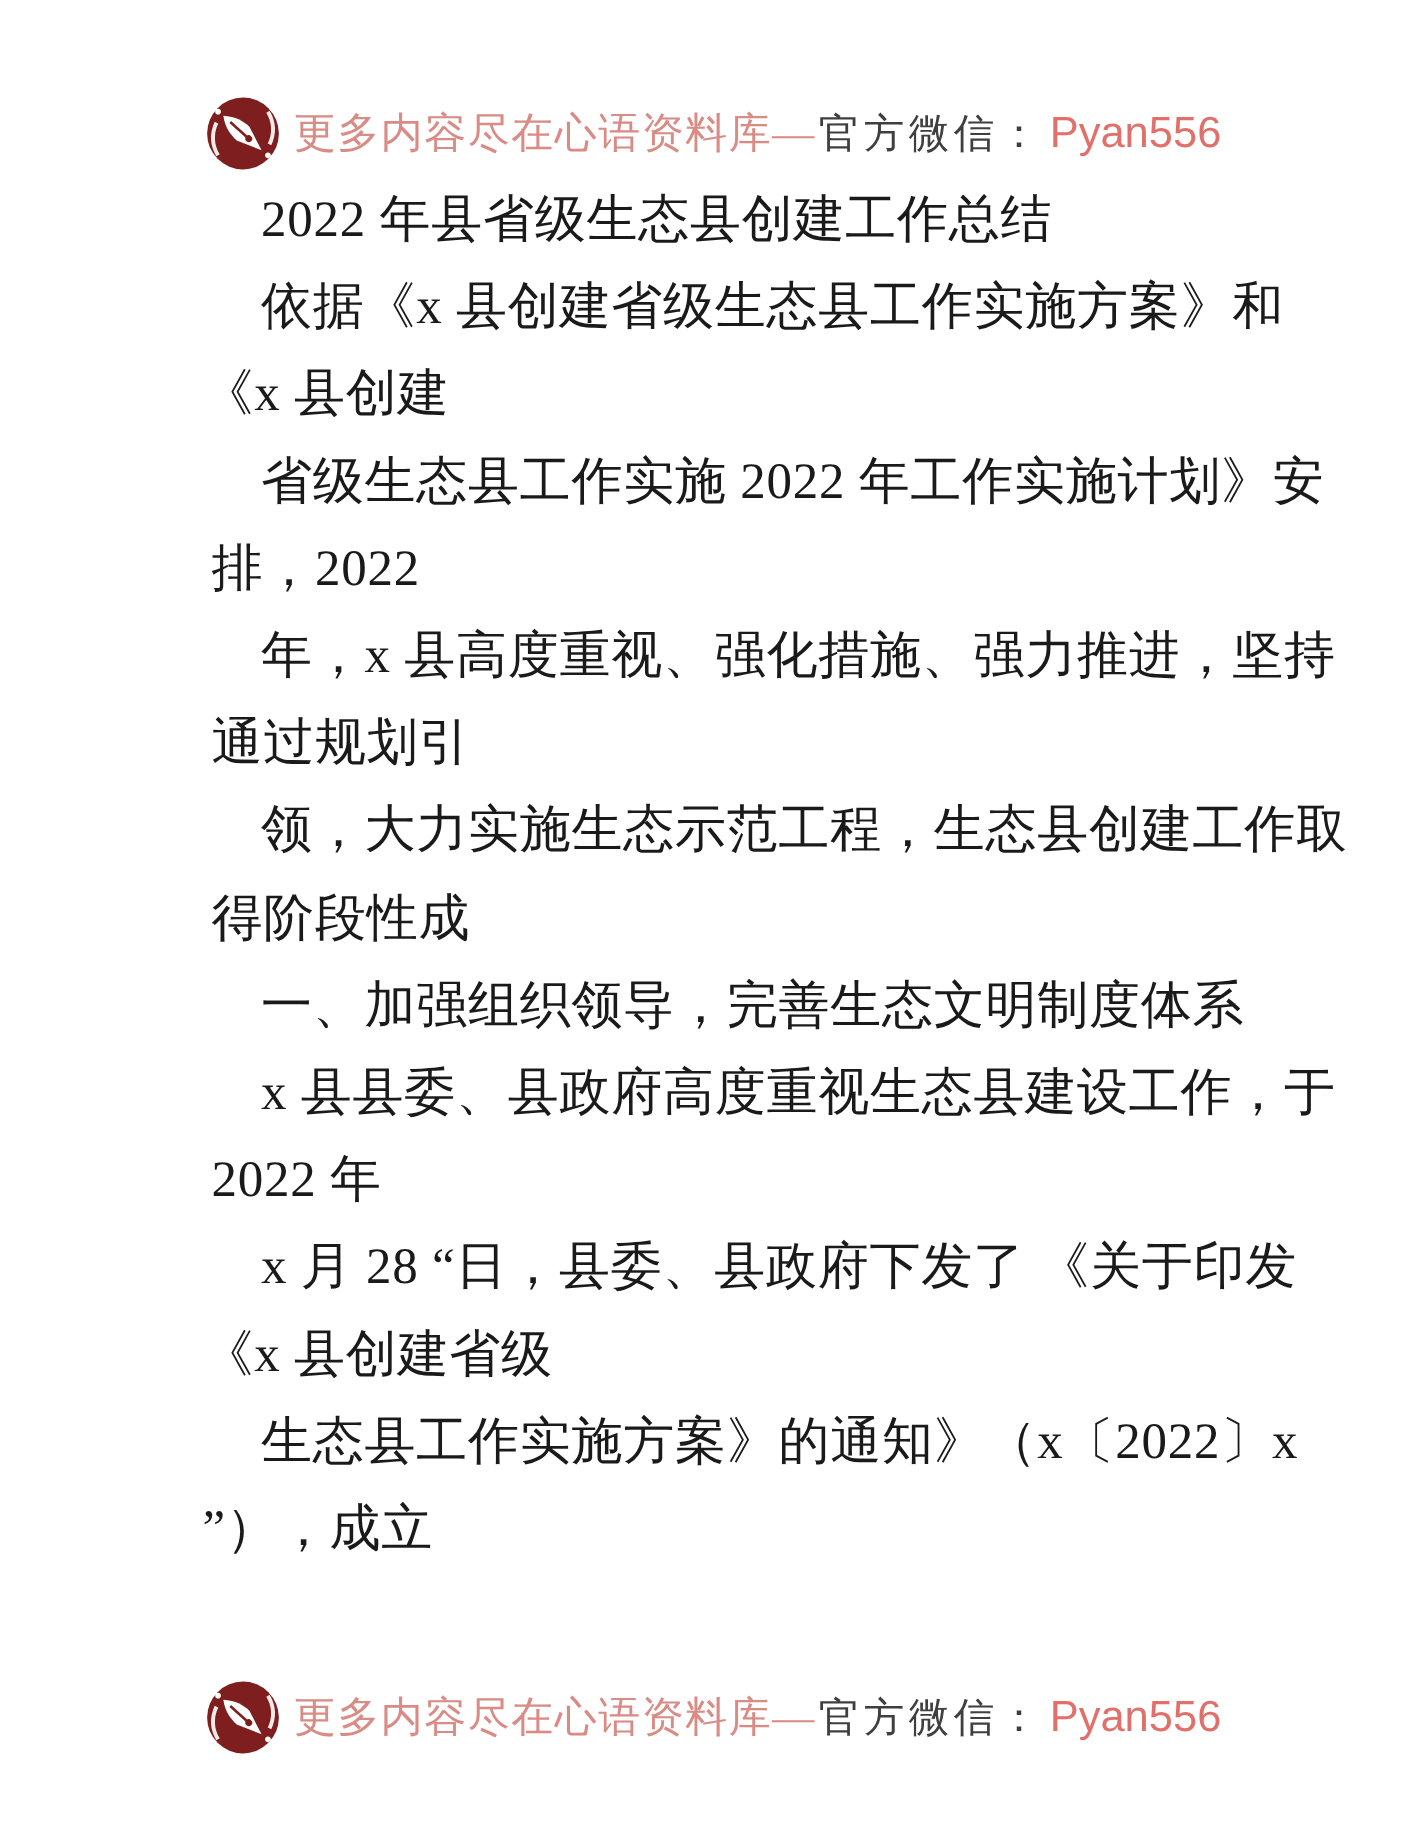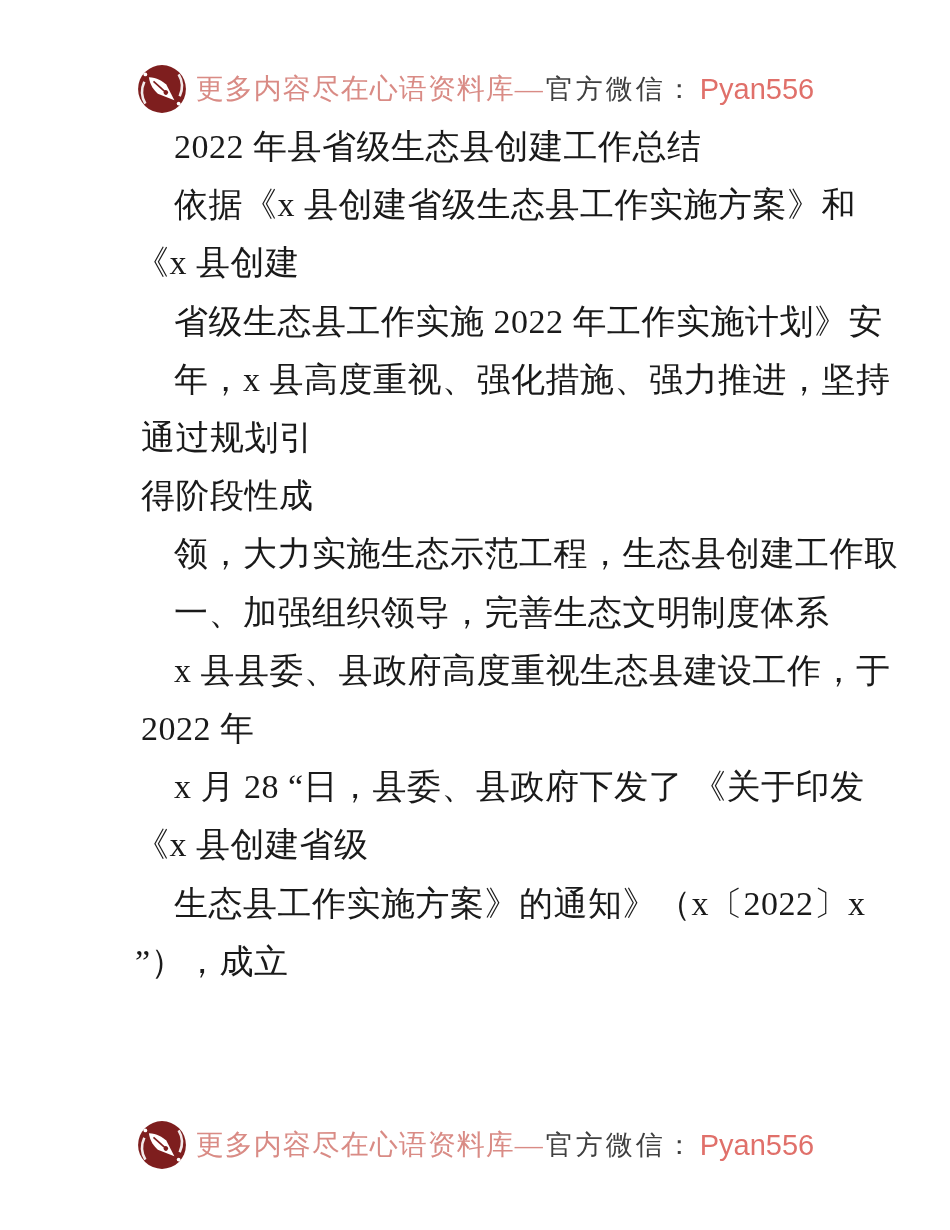--- a/index.html
+++ b/index.html
@@ -90,24 +90,25 @@
     <span class="wm-brand">更多内容尽在心语资料库—</span>
     <span class="wm-label">官方微信：</span>
     <span class="wm-id">Pyan556</span>
   </div>
 
   <div class="doc-body">
     <div class="doc-line indent">2022 年县省级生态县创建工作总结</div>
     <div class="doc-line indent">依据《x 县创建省级生态县工作实施方案》和</div>
     <div class="doc-line hang">《x 县创建</div>
     <div class="doc-line indent">省级生态县工作实施 2022 年工作实施计划》安</div>
+    <div class="doc-line">排，2022</div>
     <div class="doc-line indent">年，x 县高度重视、强化措施、强力推进，坚持</div>
     <div class="doc-line">通过规划引</div>
+    <div class="doc-line indent">领，大力实施生态示范工程，生态县创建工作取</div>
     <div class="doc-line">得阶段性成</div>
-    <div class="doc-line indent">领，大力实施生态示范工程，生态县创建工作取</div>
     <div class="doc-line indent">一、加强组织领导，完善生态文明制度体系</div>
     <div class="doc-line indent">x 县县委、县政府高度重视生态县建设工作，于</div>
     <div class="doc-line">2022 年</div>
     <div class="doc-line indent">x 月 28 “日，县委、县政府下发了 《关于印发</div>
     <div class="doc-line hang">《x 县创建省级</div>
     <div class="doc-line indent">生态县工作实施方案》的通知》（x〔2022〕x</div>
     <div class="doc-line hang">”），成立</div>
   </div>
 
   <div class="watermark footer">

